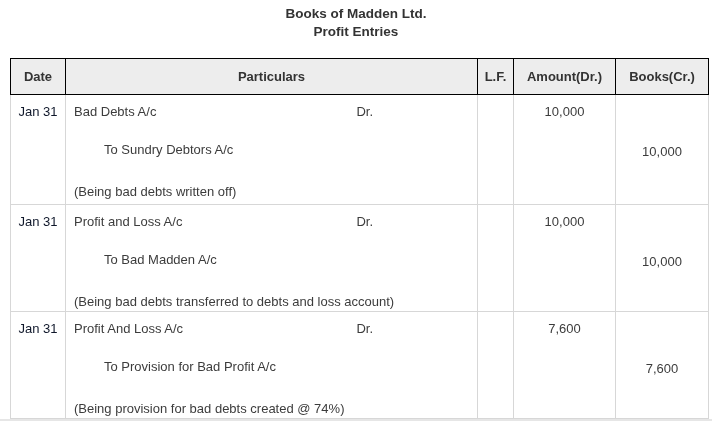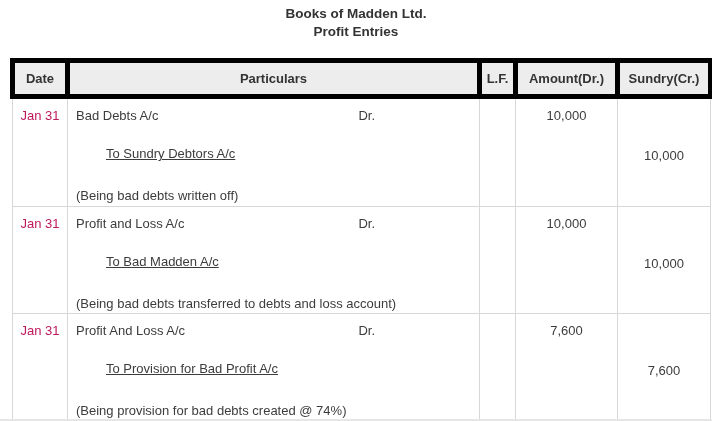--- a/index.html
+++ b/index.html
@@ -39,44 +39,44 @@
     border: 1px solid #c9c9c9;
     font-size: 13px;
   }
   col.c-date { width: 55px; }
   col.c-part { width: 412px; }
   col.c-lf   { width: 36px; }
   col.c-dr   { width: 102px; }
   col.c-cr   { width: 93px; }
   thead th {
     background: #ededed;
-    border: 5px solid #000000;
+    border: 1px solid #000000;
     height: 36px;
     font-weight: bold;
     font-size: 13px;
     color: #333333;
     text-align: center;
     vertical-align: middle;
   }
   tbody td {
     border: 1px solid #d7d7d7;
     vertical-align: top;
     height: 106px;
   }
   tbody tr:first-child td { height: 110px; }
   .date-cell {
     text-align: center;
     padding-top: 9px;
-    color: #be185d;
+    color: #0f172a;
   }
   .part-cell { padding: 8px 6px 0 8px; }
   .entry-line { line-height: 18px; white-space: nowrap; overflow: hidden; align-items: flex-end; }
   .line-debit { display: flex; }
   .dr-label { margin-left: auto; margin-right: 98px; }
-  .line-credit { margin-top: 20px; padding-left: 30px; text-decoration: underline; }
+  .line-credit { margin-top: 20px; padding-left: 30px; }
   .line-narration { margin-top: 24px; }
   .amount-cell-dr {
     text-align: center;
     padding-top: 9px;
   }
   .amount-cell-cr {
     text-align: center;
     padding-top: 49px;
   }
   .lf-cell { }
@@ -98,21 +98,21 @@
         <col class="c-lf">
         <col class="c-dr">
         <col class="c-cr">
     </colgroup>
     <thead>
       <tr>
         <th>Date</th>
         <th>Particulars</th>
         <th>L.F.</th>
         <th>Amount(Dr.)</th>
-        <th>Sundry(Cr.)</th>
+        <th>Books(Cr.)</th>
       </tr>
     </thead>
     <tbody>
 
       <tr>
         <td class="date-cell">Jan 31</td>
         <td class="part-cell">
           <div class="entry-line line-debit">
             <span>Bad Debts A/c</span>
             <span class="dr-label">Dr.</span>

